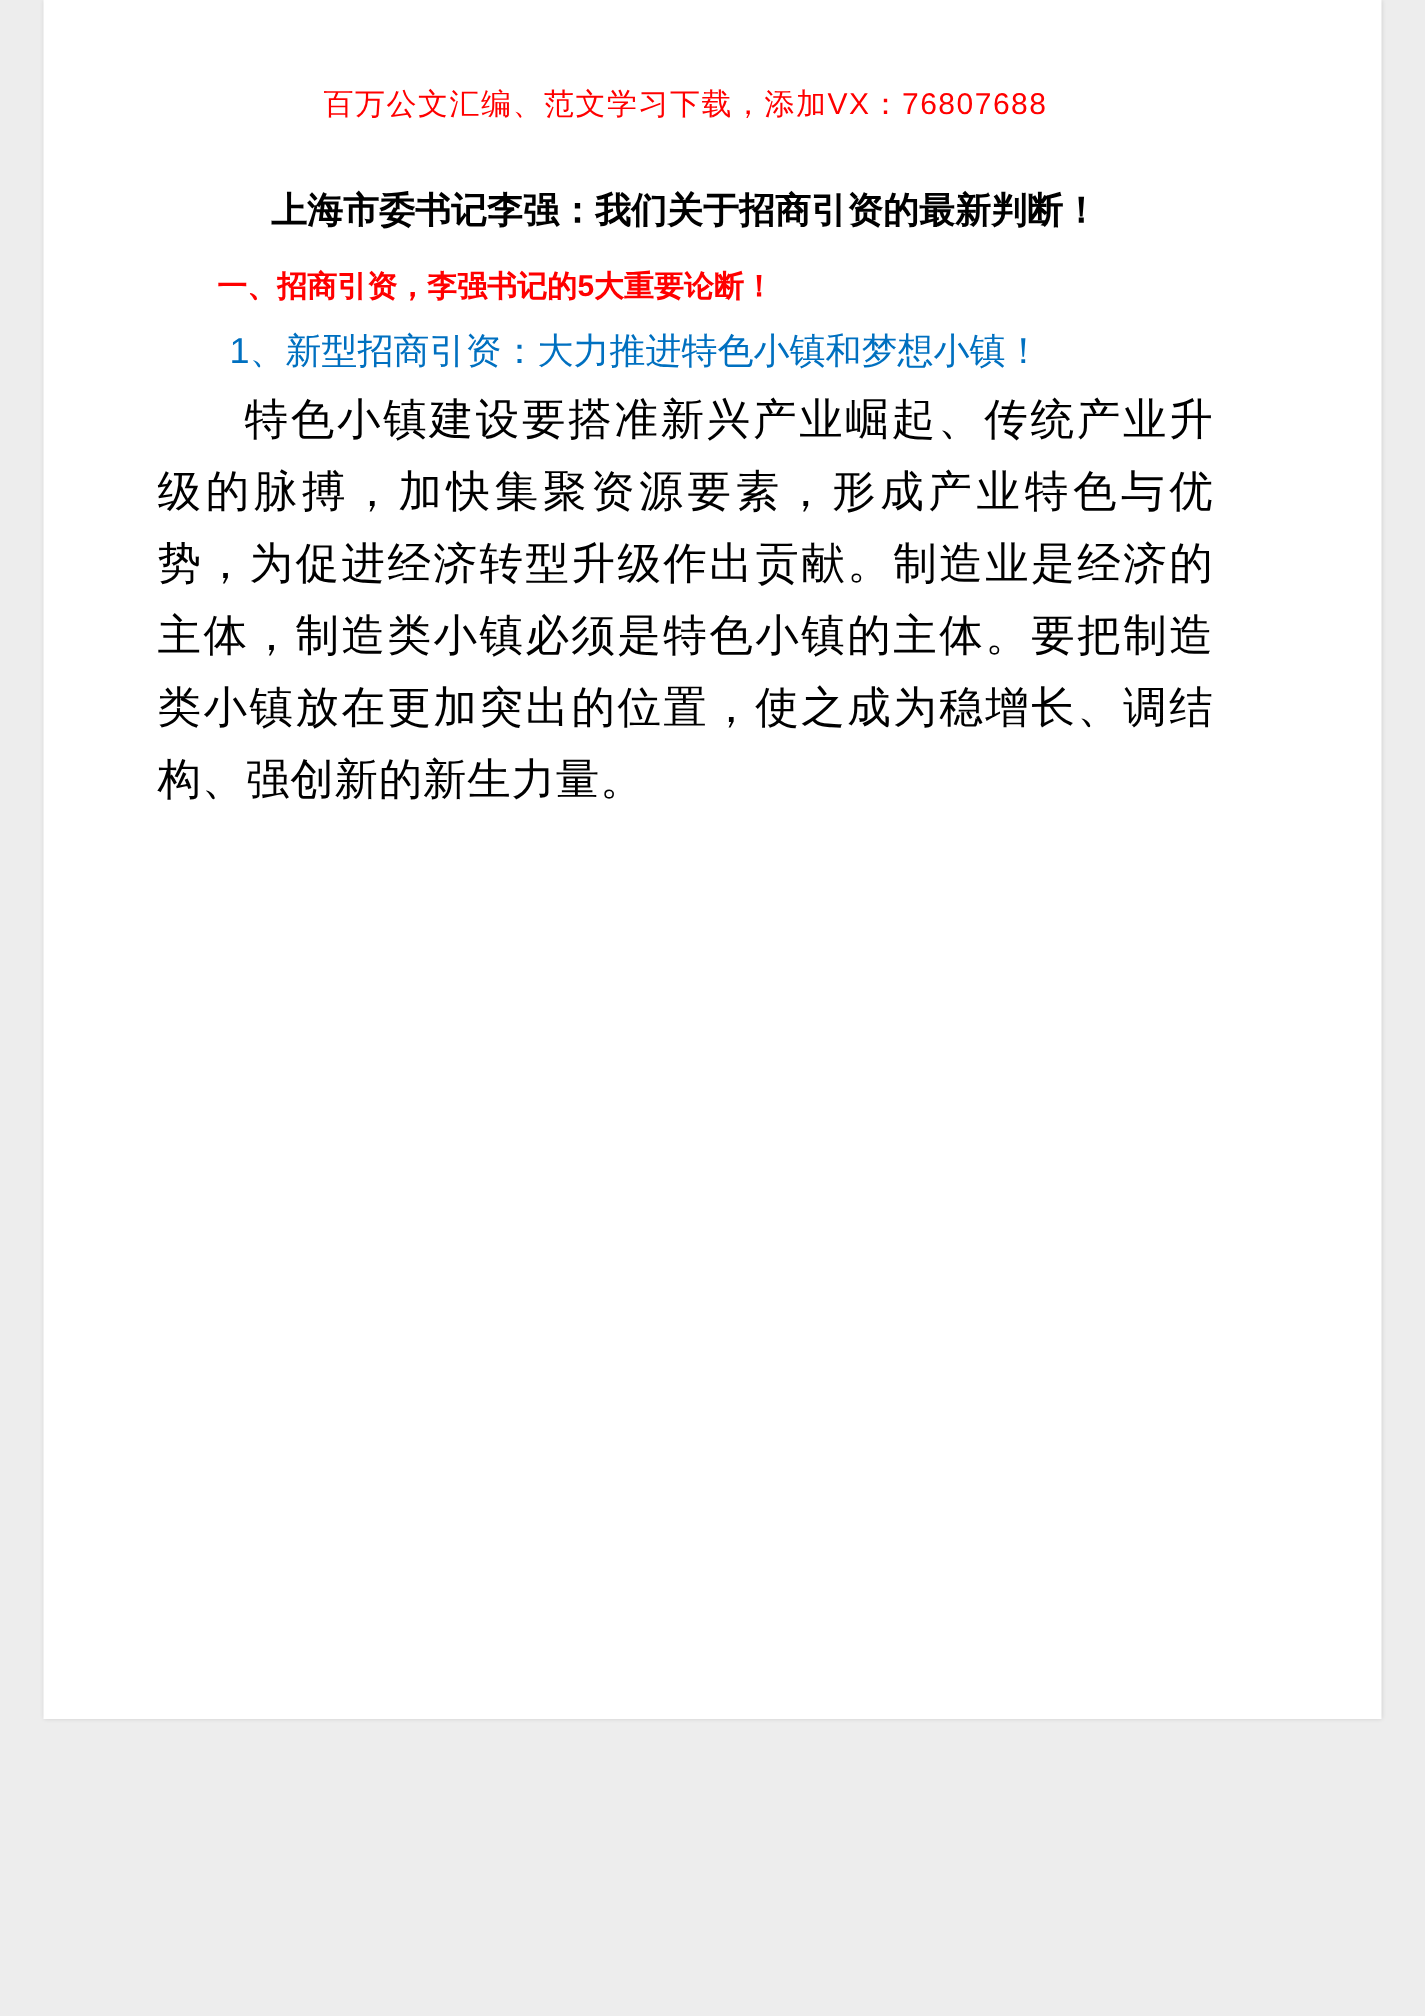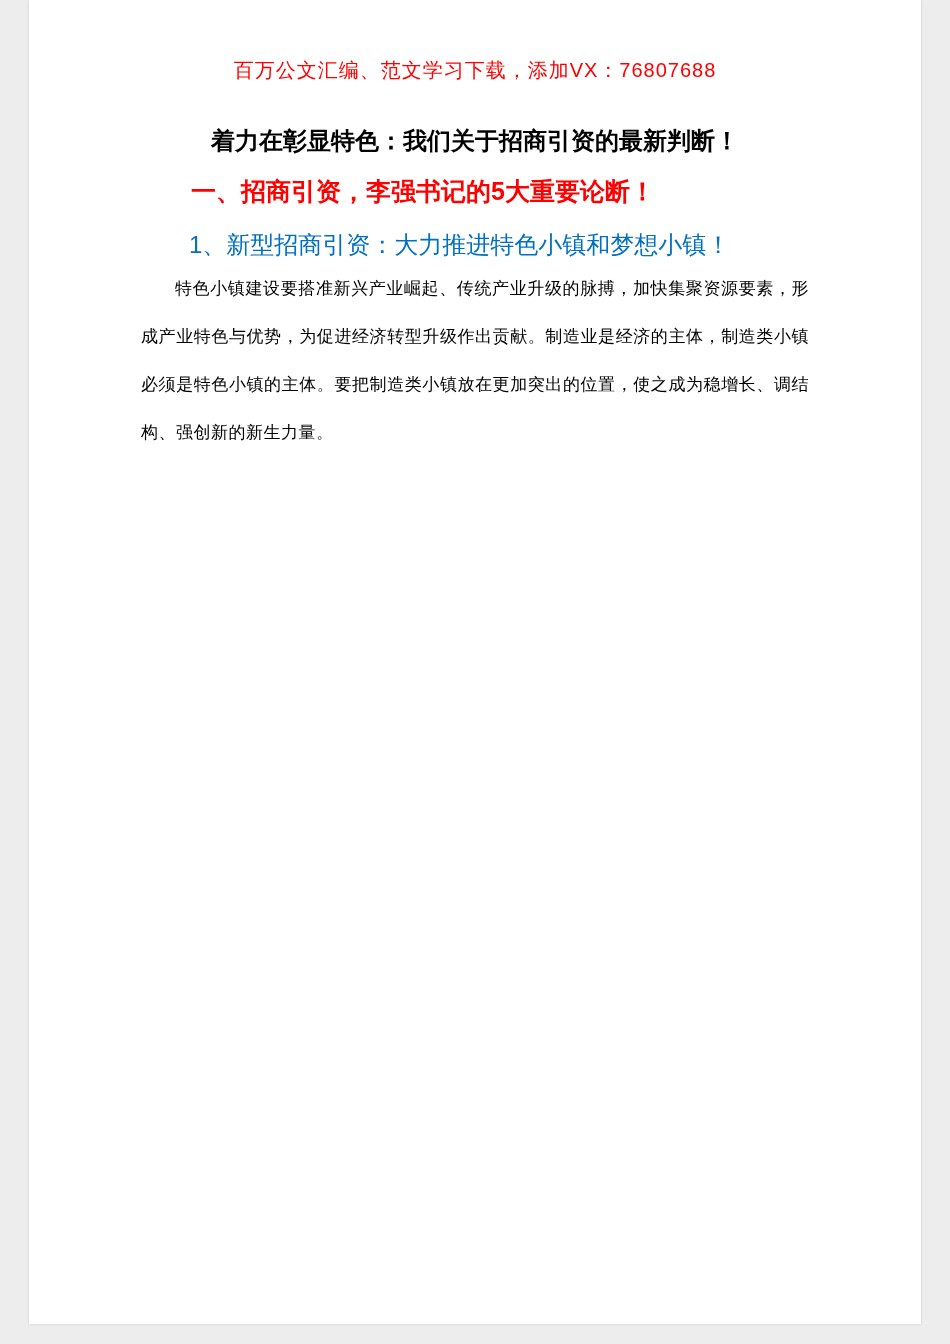--- a/index.html
+++ b/index.html
@@ -11,24 +11,24 @@
   }
   .canvas {
     width: 950px;
     height: 1344px;
     margin: 0 auto;
     background: var(--canvas_bg, #ededed);
     overflow: hidden;
   }
   .page {
     width: 892px;
-    height: 1324px;
+    height: 1146px;
     margin: 0 29px 20px 29px;
     background: var(--page_bg, #ffffff);
-    padding: 56px 112px 0 112px;
+    padding: 56px 112px 0 76px;
     overflow: hidden;
     box-shadow: 0 0 3px rgba(0,0,0,0.12);
   }
   .notice {
     color: var(--notice_red, #ff0000);
     font-size: 20px;
     line-height: 28px;
     text-align: center;
     margin: 0 0 40px 0;
     letter-spacing: 1px;
@@ -36,54 +36,53 @@
   .doc-title {
     color: var(--body_text, #000000);
     font-size: 24px;
     font-weight: bold;
     text-align: center;
     line-height: 34px;
     margin: 0 0 16px 0;
   }
   .h-red {
     color: var(--heading_red, #ff0000);
-    font-size: 25px;
+    font-size: 20px;
     font-weight: bold;
     line-height: 34px;
     text-indent: 2em;
-    margin: 0 0 20px 0;
+    margin: 0 0 10px 0;
   }
   .h-blue {
     color: var(--heading_blue, #0070c0);
     font-size: 24px;
     font-weight: normal;
     line-height: 34px;
     text-indent: 2em;
     margin: 0 0 4px 0;
   }
   .body-para {
     color: var(--body_text, #000000);
-    font-size: 17px;
+    font-size: 29px;
     line-height: 48px;
     text-indent: 2em;
     text-align: justify;
     margin: 0;
     letter-spacing: 0.5px;
-    font-family: Liberation Mono, monospace;
   }
 </style>
 </head>
 <body>
 
 <div class="canvas">
   <div class="page">
 
     <div class="notice">百万公文汇编、范文学习下载，添加VX：76807688</div>
 
-    <h1 class="doc-title">着力在彰显特色：我们关于招商引资的最新判断！</h1>
+    <h1 class="doc-title">上海市委书记李强：我们关于招商引资的最新判断！</h1>
 
     <h2 class="h-red">一、招商引资，李强书记的5大重要论断！</h2>
 
     <h3 class="h-blue">1、新型招商引资：大力推进特色小镇和梦想小镇！</h3>
 
     <p class="body-para">特色小镇建设要搭准新兴产业崛起、传统产业升级的脉搏，加快集聚资源要素，形成产业特色与优势，为促进经济转型升级作出贡献。制造业是经济的主体，制造类小镇必须是特色小镇的主体。要把制造类小镇放在更加突出的位置，使之成为稳增长、调结构、强创新的新生力量。</p>
 
 
 
 

